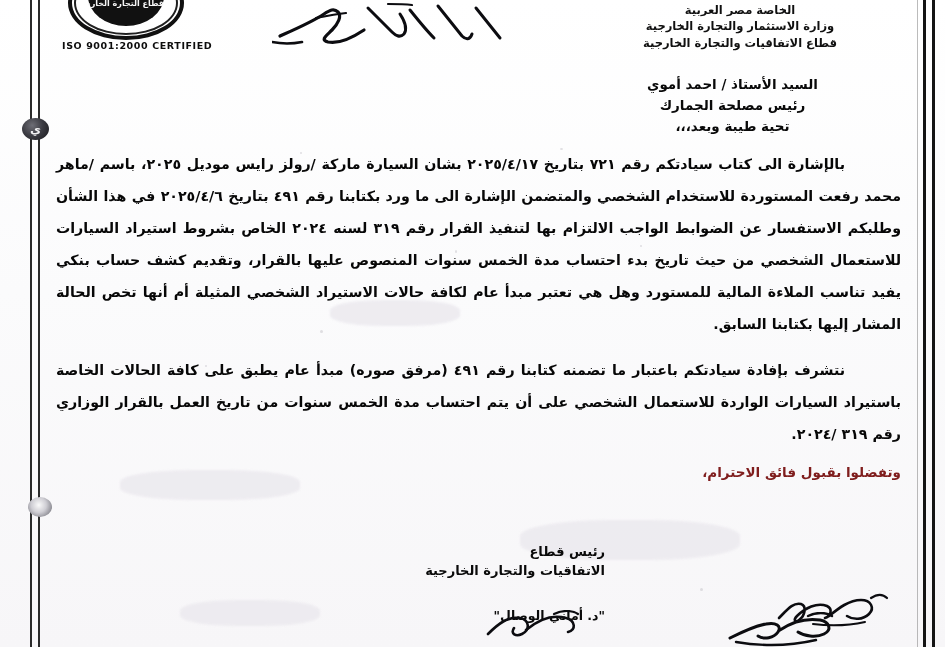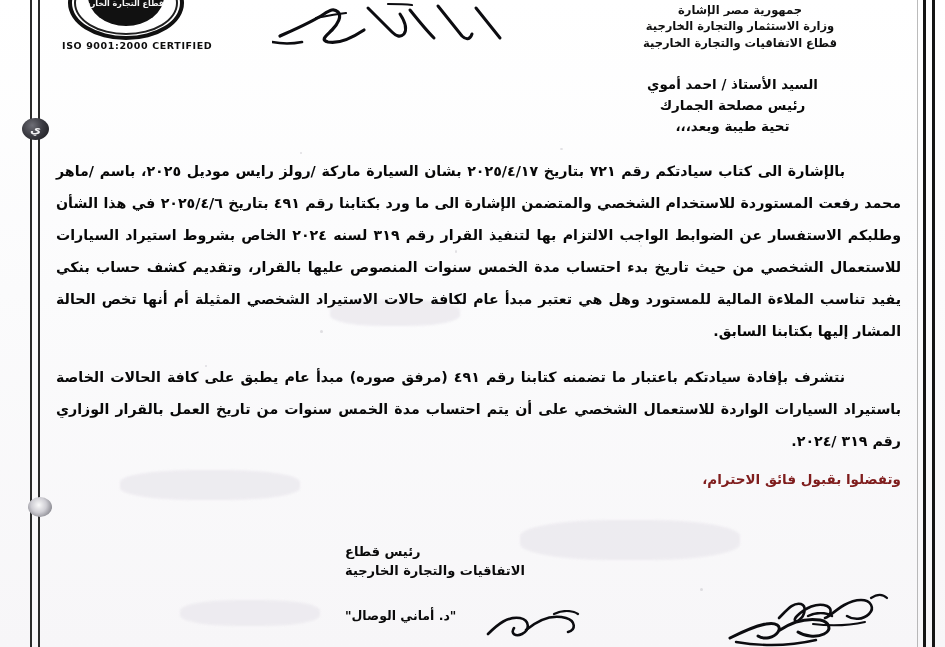--- a/index.html
+++ b/index.html
@@ -169,21 +169,20 @@
     color: #090909;
     white-space: nowrap;
   }
 
   
   .body-block {
     position: absolute;
     top: 148px;
     right: 44px;
     left: 56px;
-    margin-top: 7px;
   }
   .para {
     font-size: 14.2px;
     font-weight: 700;
     line-height: 32px;
     text-align: justify;
     text-align-last: right;
     color: #070707;
     margin: 0 0 14px 0;
     letter-spacing: -.1px;
@@ -196,21 +195,21 @@
     margin: 10px 0 0 0;
     padding-left: 40px;
   }
 
   
   .signature {
     position: absolute;
     right: 340px;
     top: 543px;
     width: 260px;
-    text-align: left;
+    text-align: right;
     line-height: 1.45;
   }
   .signature .l {
     font-size: 13px;
     font-weight: 700;
     color: #0a0a0a;
     white-space: nowrap;
   }
   .signature .name {
     font-size: 12.5px;
@@ -306,21 +305,21 @@
     <path d="M96 10 C 104 18, 112 26, 120 34 C 124 38, 128 40, 132 36 C 136 30, 132 22, 128 16" stroke-width="3"></path>
     <path d="M138 12 C 146 22, 154 32, 162 40" stroke-width="3"></path>
     <path d="M166 8 C 174 18, 182 28, 190 38 C 194 42, 198 42, 200 36" stroke-width="3"></path>
     <path d="M204 10 C 212 20, 220 30, 228 40" stroke-width="3"></path>
     <path d="M44 20 C 54 18, 64 16, 74 15" stroke-width="2.2"></path>
     <path d="M116 6 C 124 6, 132 6, 140 7" stroke-width="2.2"></path>
     <path d="M0 44 C 10 46, 20 46, 30 44" stroke-width="2.6"></path>
   </svg>
 
   <div class="letterhead">
-    <div>جمهورية مصر الإشارة</div>
+    <div>الخاصة مصر العربية</div>
     <div>وزارة الاستثمار والتجارة الخارجية</div>
     <div>قطاع الاتفاقيات والتجارة الخارجية</div>
   </div>
 
   <div class="addressee">
     <div class="l">السيد الأستاذ / احمد أموي</div>
     <div class="l">رئيس مصلحة الجمارك</div>
     <div class="l">تحية طيبة وبعد،،،</div>
   </div>
 

